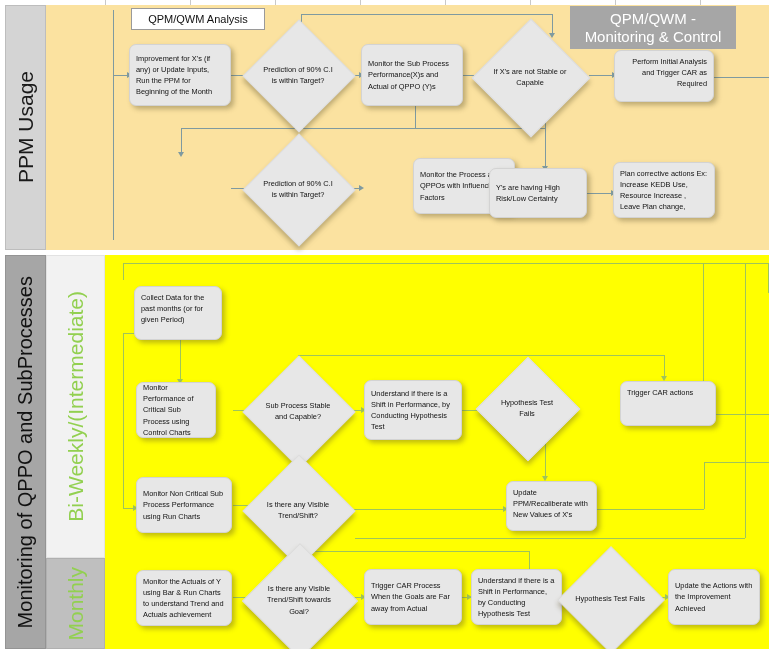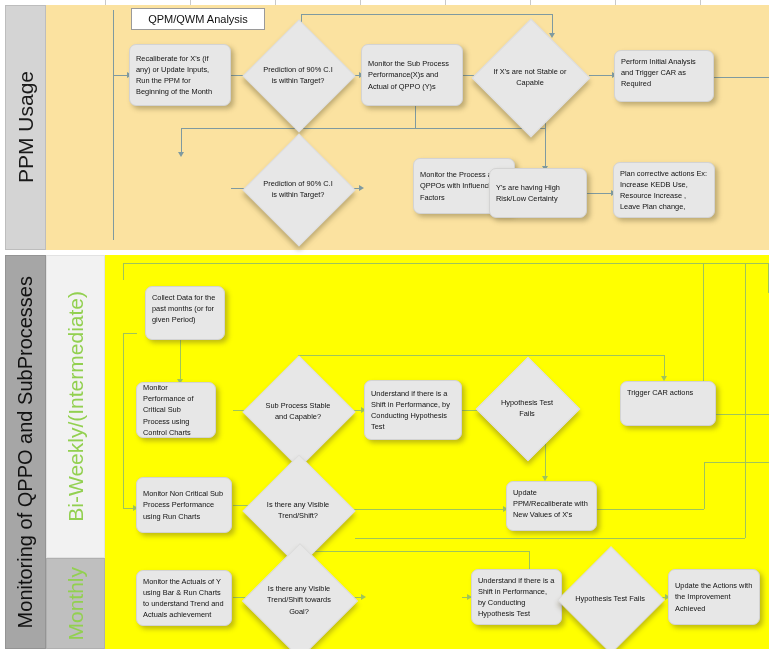--- a/index.html
+++ b/index.html
@@ -96,20 +96,24 @@
   <div class="sidecell" id="side-bi">
     <span class="vtext">Bi-Weekly/(Intermediate)</span>
   </div>
   <div class="sidecell" id="side-monthly">
     <span class="vtext">Monthly</span>
   </div>
 
   <div class="chip" id="chip-continues">
     <span>QPM/QWM Analysis</span>
   </div>
+  <div class="chip" id="chip-title">
+    <span>QPM/QWM  -</span>
+    <span>Monitoring &amp; Control</span>
+  </div>
 
   <div class="ln lnh" style="left:301px;top:14px;width:251px;"></div>
   <div class="ln lnv" style="left:301px;top:14px;height:25px;"></div>
   <div class="ln lnv" style="left:552px;top:14px;height:20px;"></div>
   <div class="arrow ar-d" style="left:549px;top:33px;"></div>
 
   <div class="ln lnh" style="left:113px;top:75px;width:16px;"></div>
   <div class="arrow ar-r" style="left:127px;top:72px;"></div>
   <div class="ln lnv" style="left:113px;top:10px;height:230px;"></div>
 
@@ -137,38 +141,38 @@
   <div class="ln lnh" style="left:301px;top:128px;width:245px;"></div>
 
   <div class="ln lnh" style="left:231px;top:188px;width:29px;"></div>
   <div class="arrow ar-r" style="left:258px;top:185px;"></div>
   <div class="ln lnh" style="left:337px;top:188px;width:24px;"></div>
   <div class="arrow ar-r" style="left:359px;top:185px;"></div>
   <div class="ln lnh" style="left:587px;top:193px;width:26px;"></div>
   <div class="arrow ar-r" style="left:611px;top:190px;"></div>
 
   <div class="node proc c" style="left:129px;top:44px;width:102px;height:62px;">
-    <span>Recaliberate for X's (if any) or Update Inputs, Run the PPM for Beginning of the Month</span>
+    <span>Improvement for X's (if any) or Update Inputs, Run the PPM for Beginning of the Month</span>
   </div>
 
   <div class="node dec" style="left:259px;top:36px;width:78px;height:78px;">
     <span class="di"></span>
     <span class="dt">Prediction  of 90% C.I is within Target?</span>
   </div>
 
   <div class="node proc c" style="left:361px;top:44px;width:102px;height:62px;">
     <span>Monitor the Sub Process Performance(X)s  and Actual of QPPO  (Y)s</span>
   </div>
 
   <div class="node dec" style="left:489px;top:36px;width:82px;height:82px;">
     <span class="di"></span>
     <span class="dt">If X's are not Stable or Capable</span>
   </div>
 
-  <div class="node proc" style="left:614px;top:50px;width:100px;height:52px;">
+  <div class="node proc" style="left:614px;top:50px;width:100px;height:52px;text-align:right;">
     <span>Perform  Initial Analysis and  Trigger CAR as Required</span>
   </div>
 
 
   <div class="node dec" style="left:259px;top:150px;width:78px;height:78px;">
     <span class="di"></span>
     <span class="dt">Prediction  of 90% C.I is within Target?</span>
   </div>
 
   <div class="node proc c" style="left:369px;top:158px;width:102px;height:56px;margin-left:44px;">
@@ -237,21 +241,21 @@
   <div class="arrow ar-r g" style="left:257px;top:594px;"></div>
   <div class="ln lnh gl" style="left:337px;top:597px;width:27px;"></div>
   <div class="arrow ar-r g" style="left:361px;top:594px;"></div>
   <div class="ln lnh gl" style="left:462px;top:597px;width:9px;"></div>
   <div class="arrow ar-r g" style="left:467px;top:594px;"></div>
   <div class="ln lnh gl" style="left:562px;top:597px;width:18px;"></div>
   <div class="arrow ar-r g" style="left:577px;top:594px;"></div>
   <div class="ln lnh gl" style="left:646px;top:597px;width:22px;"></div>
   <div class="arrow ar-r g" style="left:665px;top:594px;"></div>
 
-  <div class="node proc" style="left:145px;top:286px;width:80px;height:54px;">
+  <div class="node proc" style="left:134px;top:286px;width:88px;height:54px;">
     <span>Collect  Data for the past months  (or  for given Period)</span>
   </div>
 
   <div class="node proc c" style="left:136px;top:382px;width:80px;height:56px;justify-content:center;">
     <span>Monitor Performance  of Critical Sub  Process using Control  Charts</span>
   </div>
 
   <div class="node dec" style="left:259px;top:372px;width:78px;height:78px;">
     <span class="di"></span>
     <span class="dt">Sub  Process Stable and Capable?</span>
@@ -285,20 +289,23 @@
 
   <div class="node dec" style="left:259px;top:560px;width:80px;height:80px;">
     <span class="di"></span>
     <span class="dt">Is there any Visible Trend/Shift towards Goal?</span>
   </div>
 
   <div class="node proc c" style="left:136px;top:570px;width:96px;height:56px;">
     <span>Monitor the Actuals of Y using Bar &amp; Run Charts to understand  Trend and Actuals achievement</span>
   </div>
 
+  <div class="node proc c" style="left:364px;top:569px;width:98px;height:56px;">
+    <span>Trigger CAR Process When  the Goals are Far away from Actual</span>
+  </div>
 
   <div class="node proc c" style="left:471px;top:569px;width:91px;height:56px;">
     <span>Understand  if there is a Shift in Performance, by Conducting Hypothesis  Test</span>
   </div>
 
   <div class="node dec" style="left:573px;top:562px;width:74px;height:74px;">
     <span class="di"></span>
     <span class="dt">Hypothesis Test Fails</span>
   </div>
 

